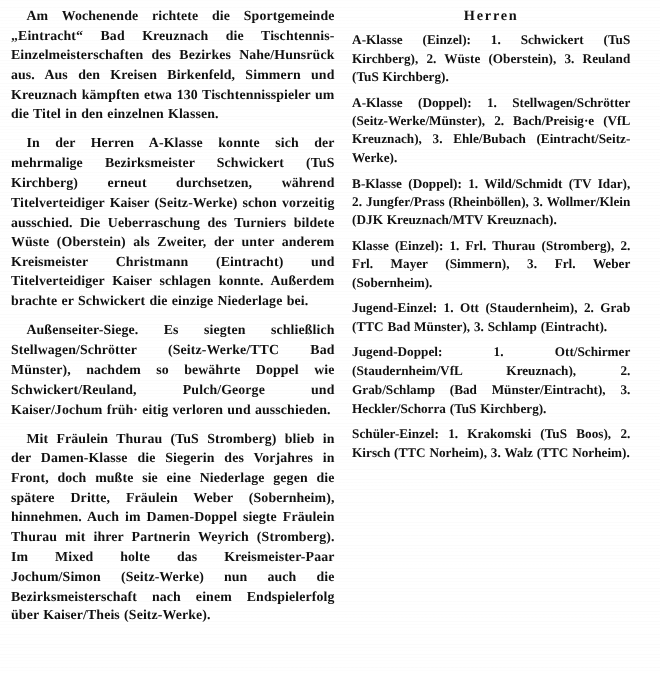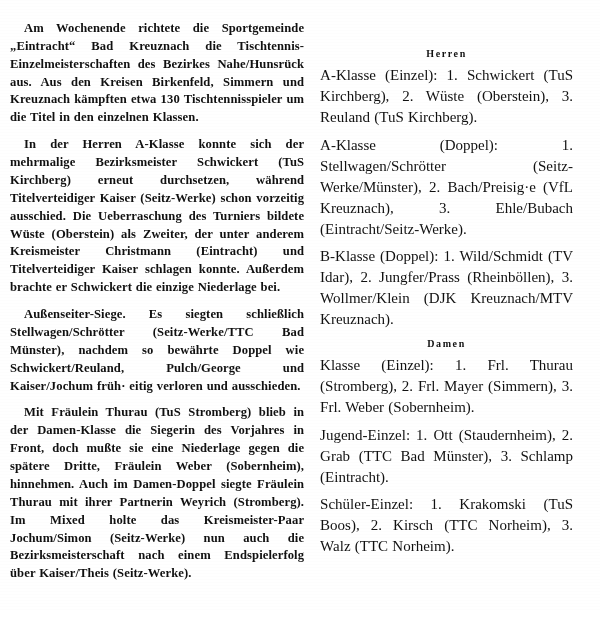--- a/index.html
+++ b/index.html
@@ -15,21 +15,20 @@
     overflow: hidden;
   }
   .page {
     position: relative;
     width: 600px;
     height: 610px;
     box-sizing: border-box;
     padding: 6px 27px 4px 10px;
     display: flex;
     gap: 16px;
-    align-items: center;
   }
   .col {
     box-sizing: border-box;
   }
   .col-left {
     width: 300px;
   }
   .col-right {
     width: 258px;
   }
@@ -39,32 +38,32 @@
     font-size: 12.6px;
     line-height: 1.42;
     letter-spacing: 0.1px;
     font-weight: bold;
     text-indent: 14px;
     word-spacing: 0.6px;
   }
   .sec-head {
     margin: 0 0 6px 0;
     text-align: center;
-    font-size: 10px;
+    font-size: 13px;
     font-weight: bold;
     letter-spacing: 1.6px;
   }
   .sec-head.second {
     margin-top: 8px;
   }
   .entry {
     margin: 0 0 6.5px 0;
-    font-size: 15px;
+    font-size: 12px;
     line-height: 1.40;
-    font-weight: normal;
+    font-weight: bold;
     text-align: justify;
     word-spacing: 0.5px;
   }
   .grain {
     position: absolute;
     inset: 0;
     pointer-events: none;
     opacity: 0.05;
     background-image:
       repeating-linear-gradient(0deg, rgba(0,0,0,0.35) 0px, rgba(0,0,0,0) 1px, rgba(0,0,0,0) 3px);
@@ -82,22 +81,22 @@
     <p class="para">Mit Fräulein Thurau (TuS Stromberg) blieb in der Damen-Klasse die Siegerin des Vorjahres in Front, doch mußte sie eine Niederlage gegen die spätere Dritte, Fräulein Weber (Sobernheim), hinnehmen. Auch im Damen-Doppel siegte Fräulein Thurau mit ihrer Partnerin Weyrich (Stromberg). Im Mixed holte das Kreismeister-Paar Jochum/Simon (Seitz-Werke) nun auch die Bezirksmeisterschaft nach einem Endspielerfolg über Kaiser/Theis (Seitz-Werke).</p>
   </div>
 
   <div class="col col-right">
     <div class="sec-head">Herren</div>
 
     <p class="entry">A-Klasse (Einzel): 1. Schwickert (TuS Kirchberg), 2. Wüste (Oberstein), 3. Reuland (TuS Kirchberg).</p>
     <p class="entry">A-Klasse (Doppel): 1. Stellwagen/Schrötter (Seitz-Werke/Münster), 2. Bach/Preisig·e (VfL Kreuznach), 3. Ehle/Bubach (Eintracht/Seitz-Werke).</p>
     <p class="entry">B-Klasse (Doppel): 1. Wild/Schmidt (TV Idar), 2. Jungfer/Prass (Rheinböllen), 3. Wollmer/Klein (DJK Kreuznach/MTV Kreuznach).</p>
 
-    <div class="sec-head second">Damen</div>
 
     <p class="entry">Klasse (Einzel): 1. Frl. Thurau (Stromberg), 2. Frl. Mayer (Simmern), 3. Frl. Weber (Sobernheim).</p>
     <p class="entry">Jugend-Einzel: 1. Ott (Staudernheim), 2. Grab (TTC Bad Münster), 3. Schlamp (Eintracht).</p>
+    <p class="entry">Jugend-Doppel: 1. Ott/Schirmer (Staudernheim/VfL Kreuznach), 2. Grab/Schlamp (Bad Münster/Eintracht), 3. Heckler/Schorra (TuS Kirchberg).</p>
     <p class="entry">Schüler-Einzel: 1. Krakomski (TuS Boos), 2. Kirsch (TTC Norheim), 3. Walz (TTC Norheim).</p>
 
   </div>
 
   <div class="grain"></div>
 </div>
 
 </body></html>

